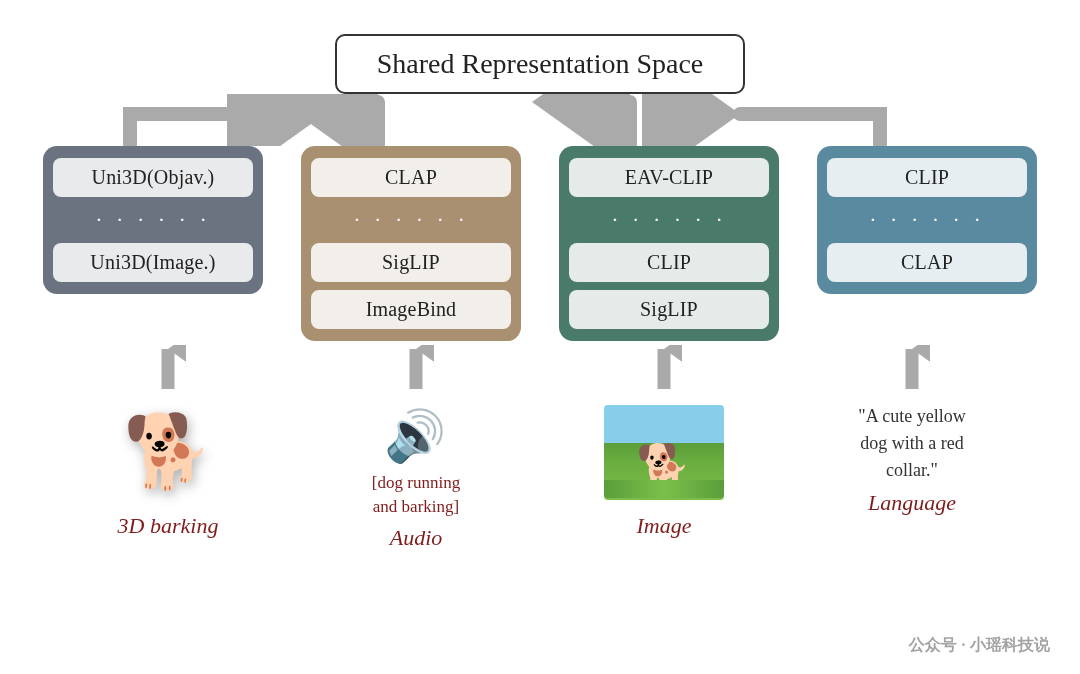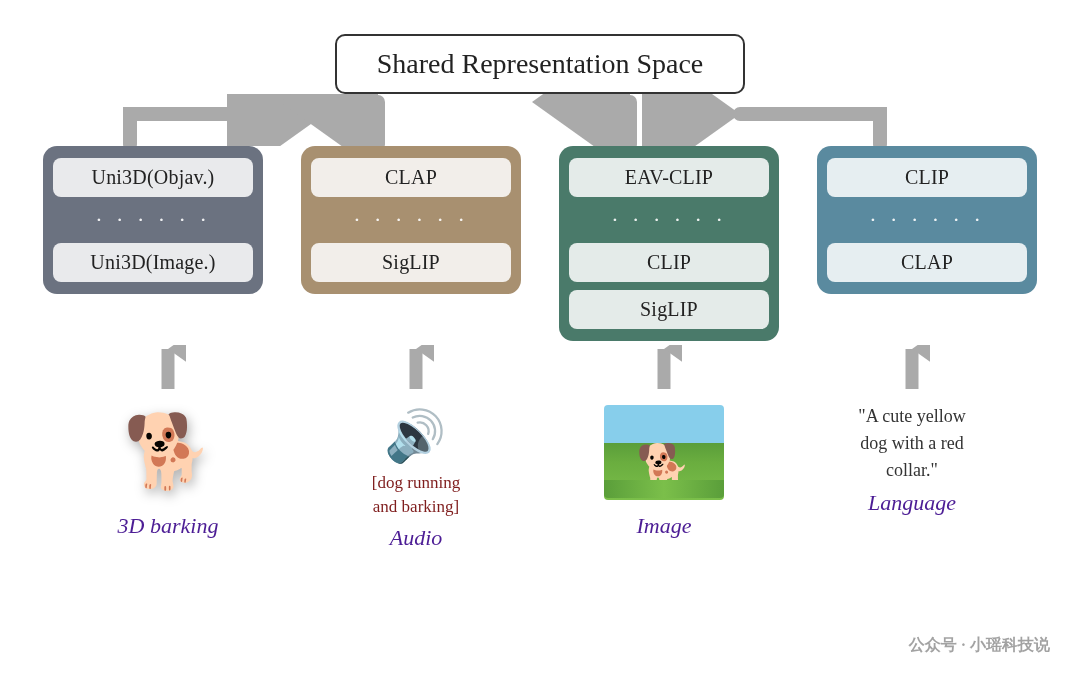--- a/index.html
+++ b/index.html
@@ -102,21 +102,21 @@
       width: 120px;
       height: 110px;
       display: flex;
       align-items: center;
       justify-content: center;
     }
 
     .modality-label {
       font-size: 22px;
       font-style: italic;
-      color: #4c1d95;
+      color: #7f1d1d;
       text-align: center;
     }
 
     .audio-icon {
       font-size: 50px;
       color: #333;
     }
 
     .audio-text {
       font-size: 17px;
@@ -193,20 +193,21 @@
         <div class="dots-row">· · · · · ·</div>
         <div class="inner-box">Uni3D(Image.)</div>
       </div>
     </div>
 
     <div class="column">
       <div class="outer-box tan">
         <div class="inner-box">CLAP</div>
         <div class="dots-row">· · · · · ·</div>
         <div class="inner-box">SigLIP</div>
+        <div class="inner-box">ImageBind</div>
       </div>
     </div>
 
     <div class="column">
       <div class="outer-box teal">
         <div class="inner-box">EAV-CLIP</div>
         <div class="dots-row">· · · · · ·</div>
         <div class="inner-box">CLIP</div>
         <div class="inner-box">SigLIP</div>
       </div>

